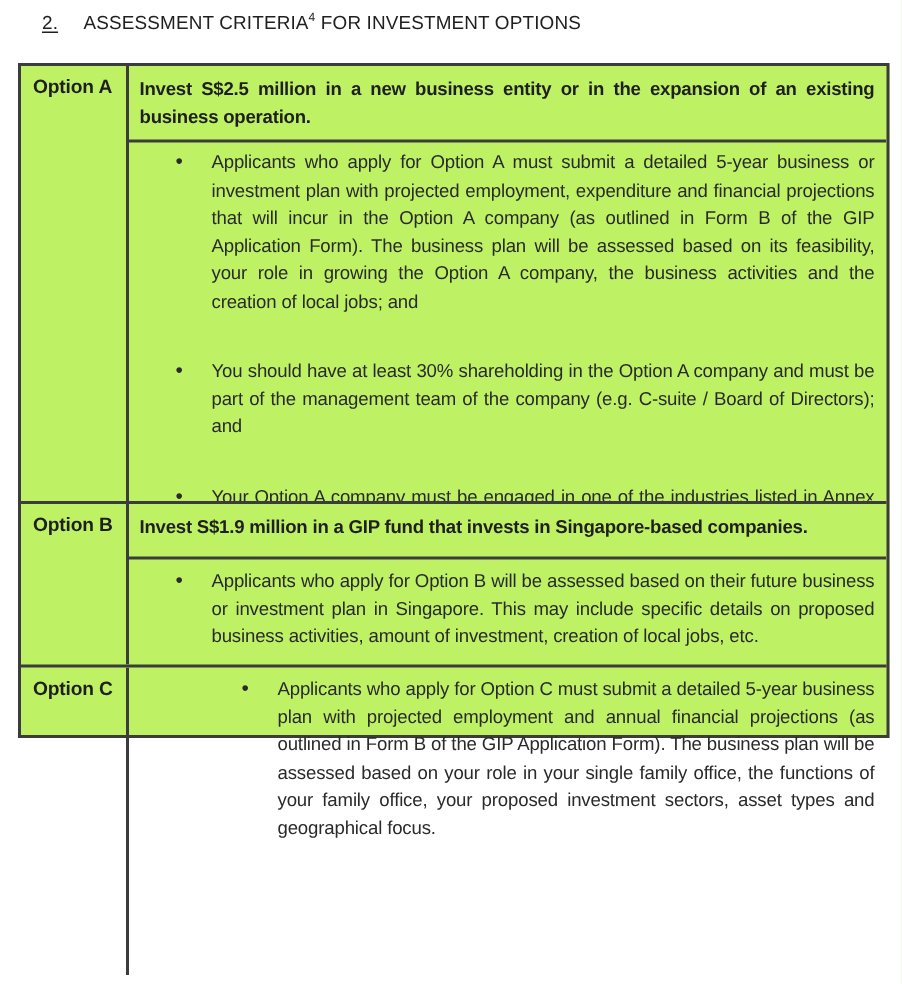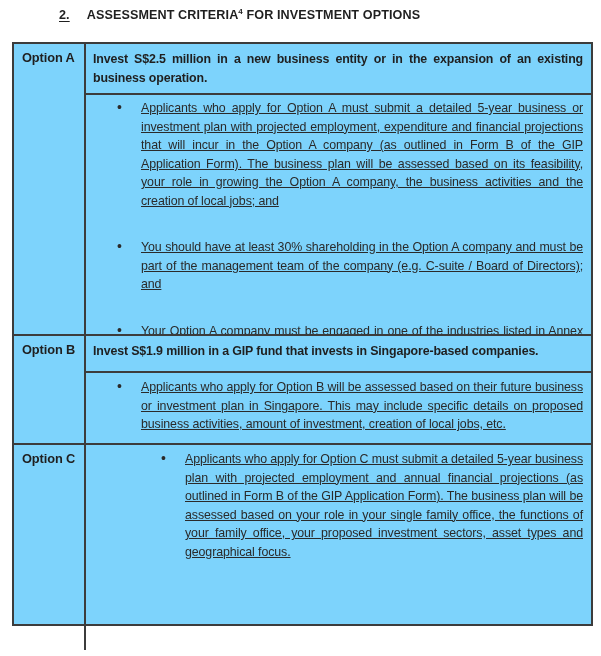--- a/index.html
+++ b/index.html
@@ -7,38 +7,37 @@
     width:601px; height:656px; overflow:hidden;
     background:#ffffff;
     font-family:"Liberation Sans","DejaVu Sans",sans-serif;
     color:#262626;
   }
   .page { position:relative; width:601px; height:656px; background:#ffffff; }
 
   
   .heading {
     position:absolute; left:28px; top:8px;
-    font-weight:bold; font-size:12.6px; letter-spacing:0.1px; color:#1f1f1f;
+    font-weight:normal; font-size:12.6px; letter-spacing:0.1px; color:#1f1f1f;
     white-space:nowrap;
-    margin-left:31px;
   }
   .heading .h-num {
     display:inline-block;
     text-decoration:underline;
     text-underline-offset:2px;
     margin-right:17px;
   }
   .heading sup { font-size:8px; line-height:0; }
 
   
   .ctable {
     position:absolute; left:12px; top:42px;
-    width:581px; height:584px;
+    width:581px; height:450px;
     border:2px solid #3c3c3c;
-    background:#7dd3fc;
+    background:#bef264;
   }
   .row { display:flex; width:100%; overflow:hidden; }
   .row + .row { border-top:2px solid #3c3c3c; }
   .row-a { height:290px; }
   .row-b { height:109px; }
   .row-c { height:207px;gap:44px; }
 
   .label-cell {
     width:72px; flex:0 0 72px;
     border-right:2px solid #3c3c3c;
@@ -61,21 +60,21 @@
 
   .bullets { overflow:hidden; }
   .row-a .bullets { height:239px; padding:4px 8px 0 0; }
   .row-b .bullets { height:70px;  padding:5px 8px 0 0; }
   .row-c .bullets { height:155px; padding:5px 8px 0 0; }
 
   .bullet {
     position:relative;
     padding-left:55px;
     font-size:12.4px; letter-spacing:-0.1px;
-    line-height:18.5px; text-align:justify; color:#2a2a2a;text-decoration:underline;
+    line-height:18.5px; text-align:justify; color:#2a2a2a;
   }
   .bullet + .bullet { margin-top:28px; }
   .bullet::before {
     content:"\2022";
     position:absolute; left:31px; top:-1px;
     font-size:14px; color:#2a2a2a;
   }
   .uline { text-decoration:underline; text-underline-offset:2px; }
 
   .footnote {

